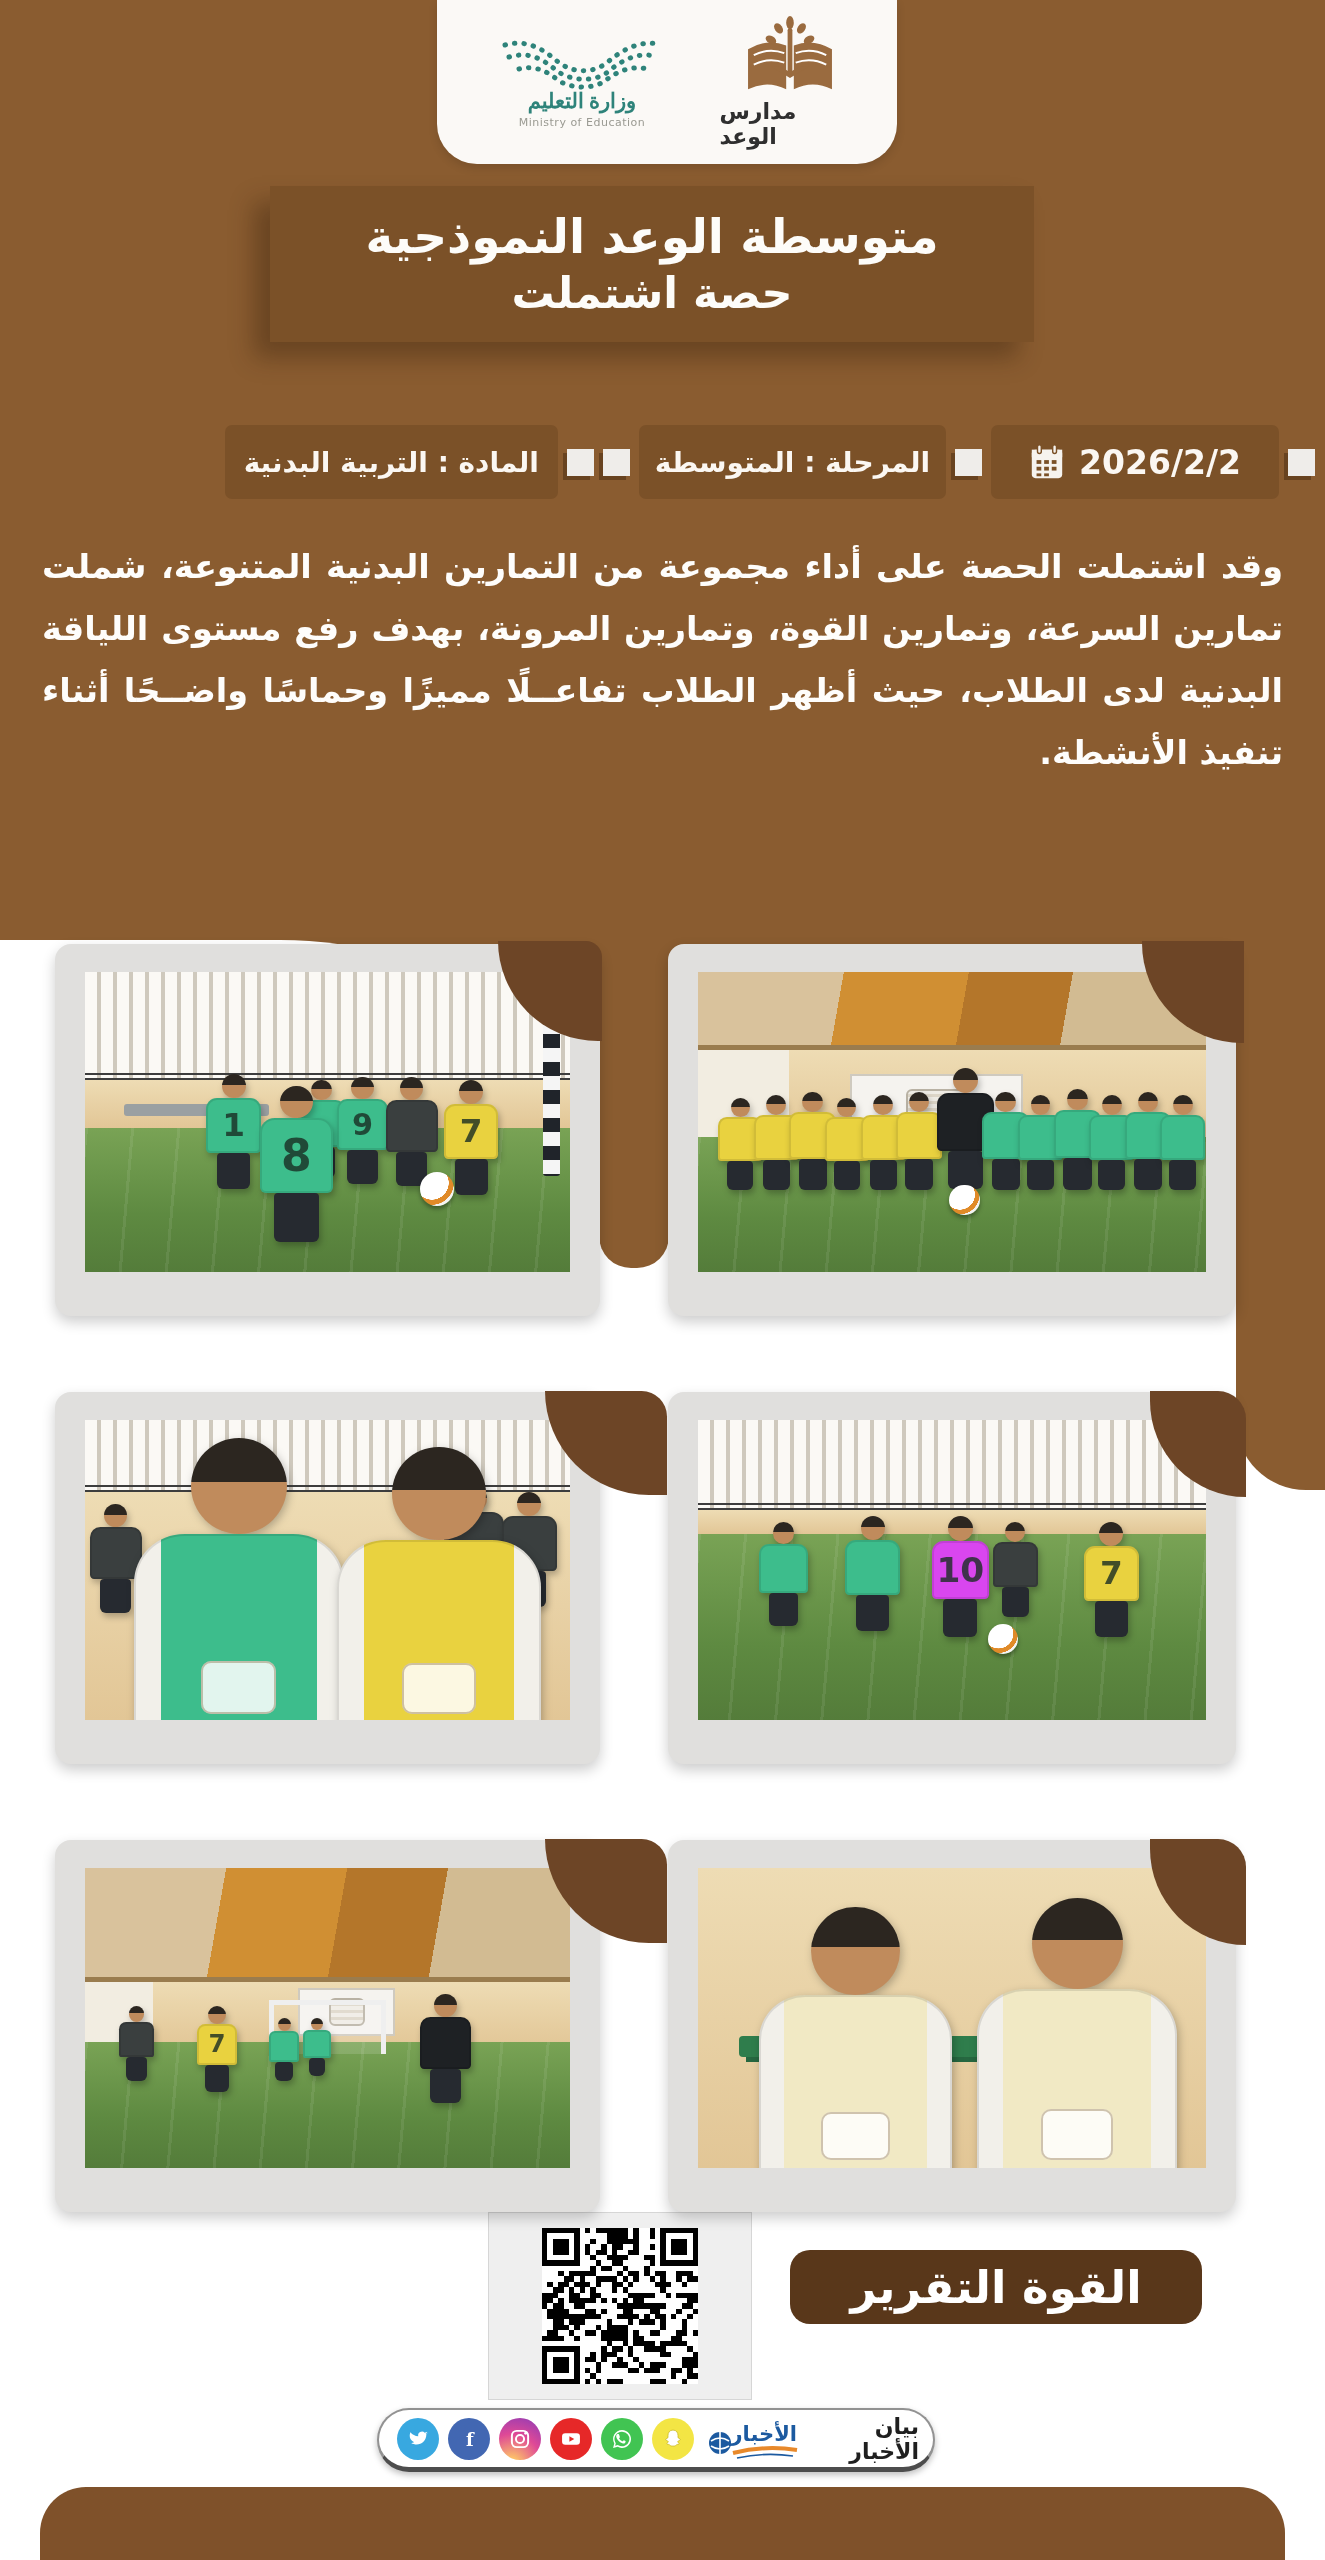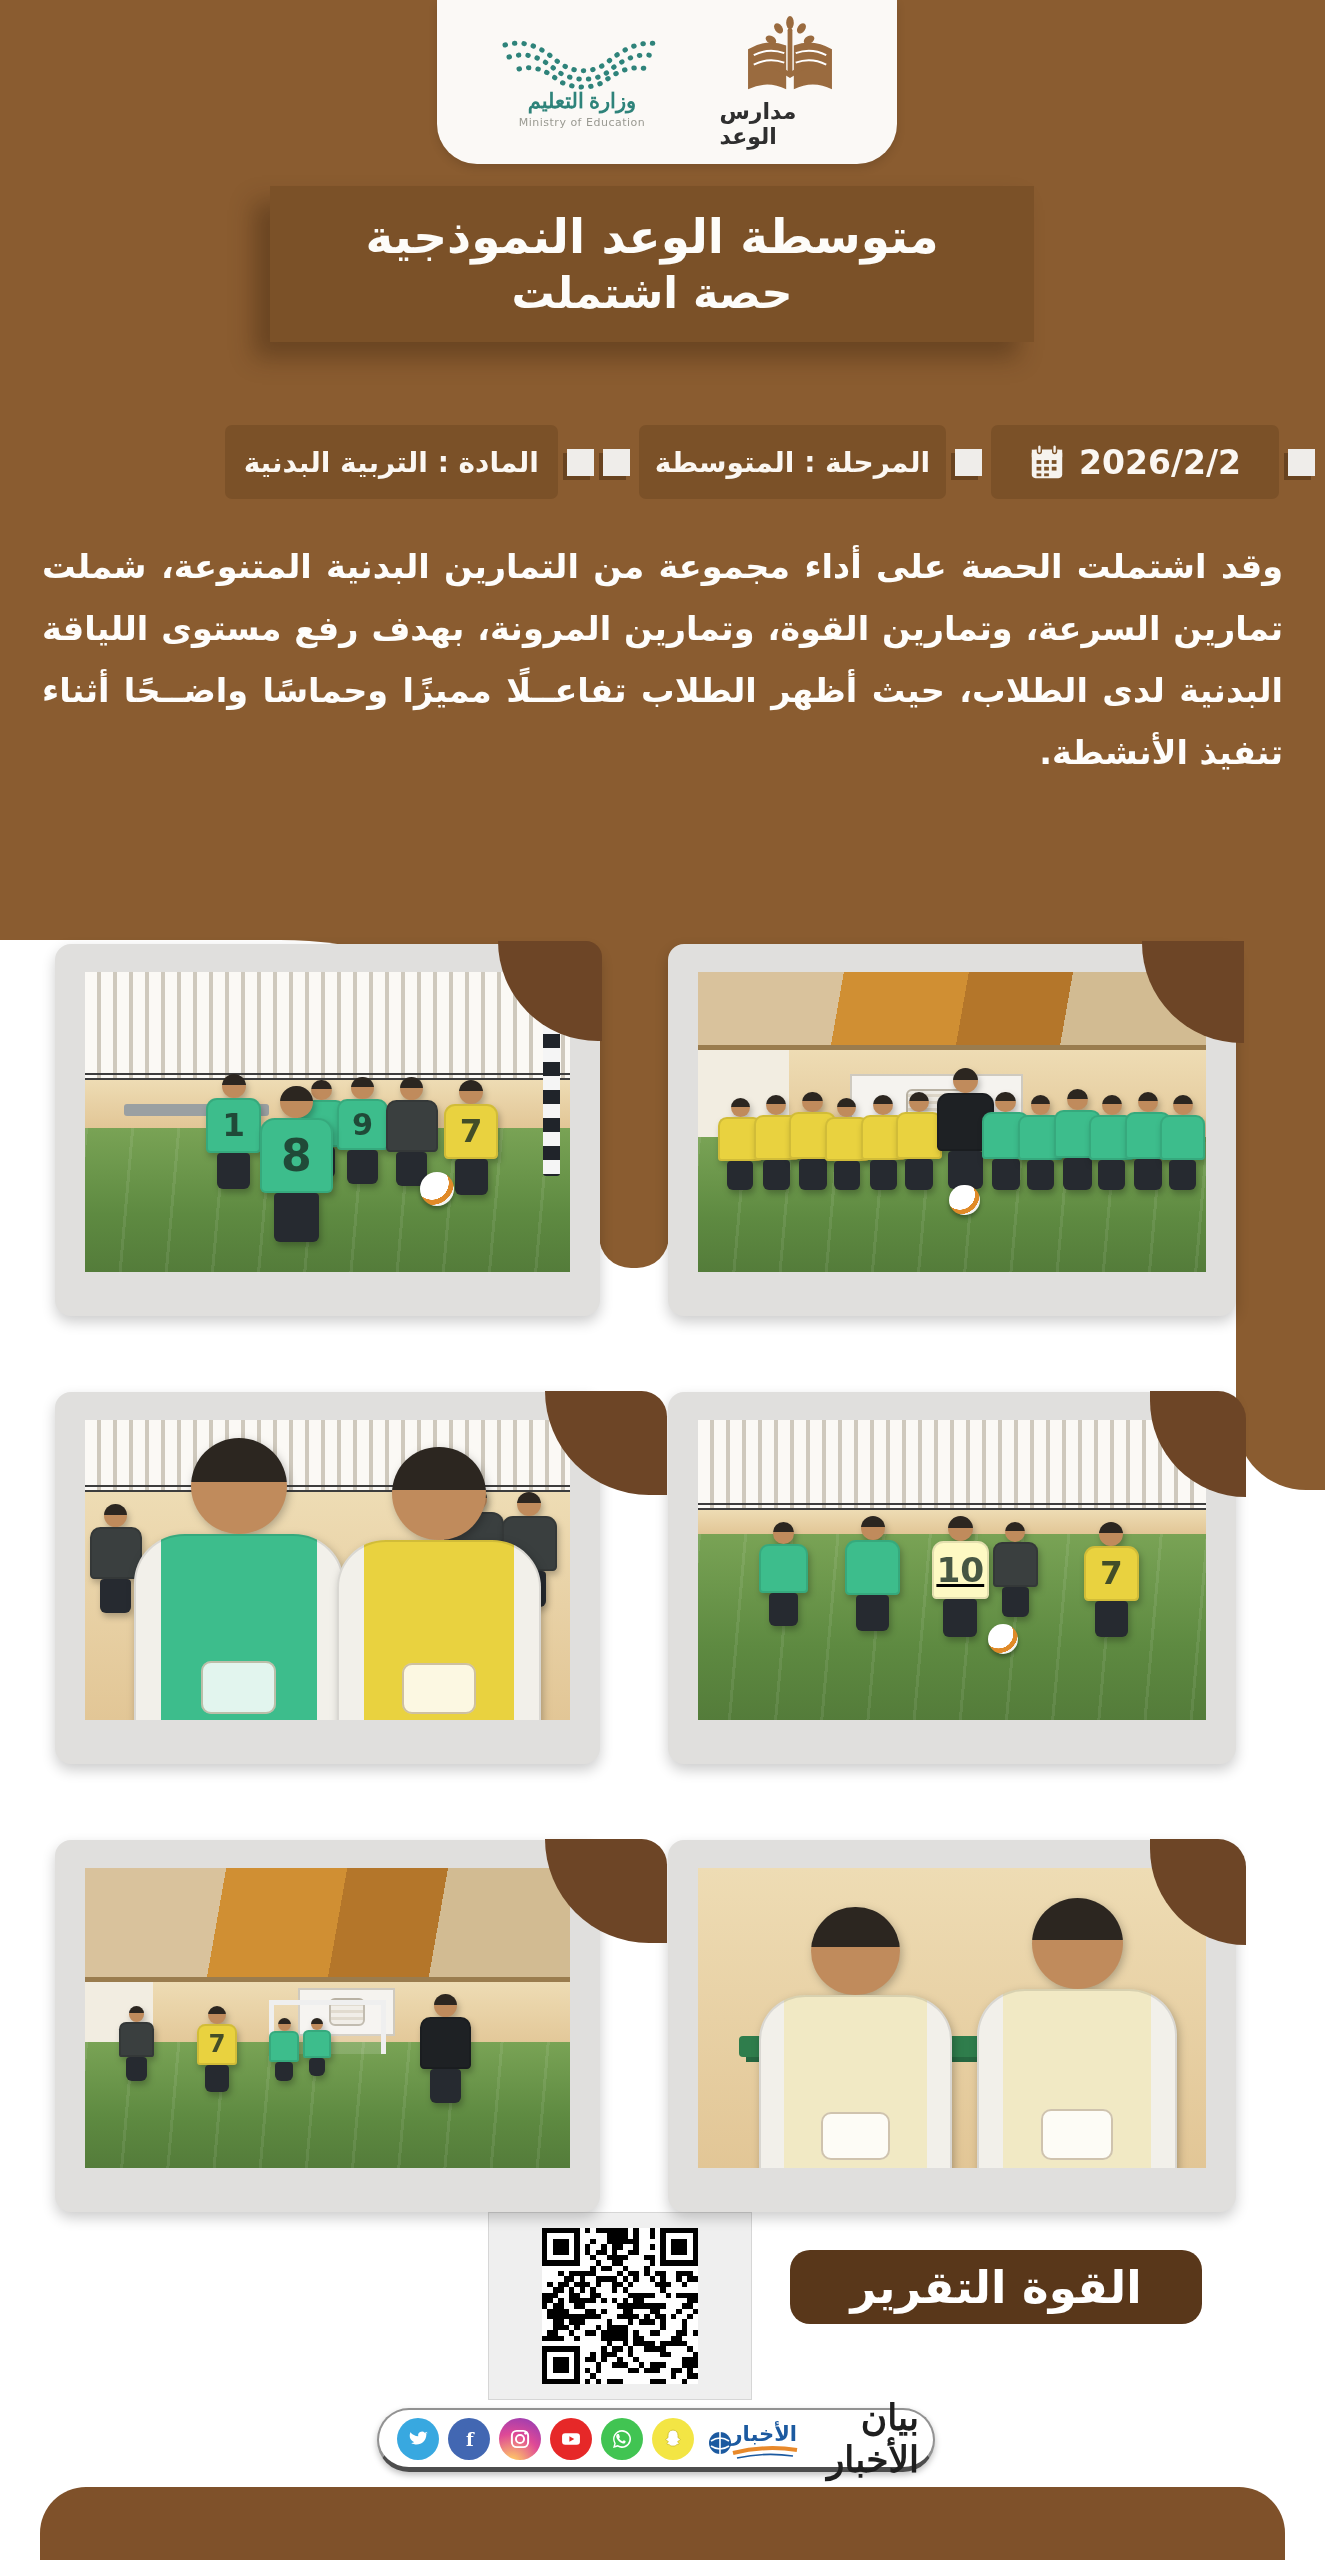--- a/index.html
+++ b/index.html
@@ -112,21 +112,21 @@
   .report-btn{position:absolute;left:790px;top:2250px;width:412px;height:74px;background:#59371a;
         border-radius:20px;color:#fff;font-size:45px;font-weight:700;display:flex;
         align-items:center;justify-content:center;cursor:pointer;}
   .social-pill{position:absolute;left:377px;top:2408px;width:558px;height:64px;background:#fff;
         border:2px solid #929292;border-bottom:5px solid #4d4d4d;border-radius:36px;
         display:flex;align-items:center;direction:ltr;padding:0 14px 0 18px;box-sizing:border-box;
         gap:9px;box-shadow:0 3px 6px rgba(0,0,0,.25);}
   .sicon{width:42px;height:42px;border-radius:50%;flex:0 0 auto;display:flex;align-items:center;
         justify-content:center;color:#fff;cursor:pointer;}
   .news-logo{display:flex;align-items:center;gap:4px;margin-left:4px;cursor:pointer;}
-  .pill-label{margin-left:auto;font-weight:700;font-size:36px;color:#1f1f1f;direction:rtl;font-family:Liberation Serif, serif;}
+  .pill-label{margin-left:auto;font-weight:700;font-size:22px;color:#1f1f1f;direction:rtl;}
   .footer-band{position:absolute;left:40px;top:2487px;width:1245px;height:95px;background:#7f512a;
         border-radius:46px 46px 0 0;}
 </style>
 </head>
 <body>
 
 <div id="page">
 
   <section class="sec-top">
 
@@ -381,21 +381,21 @@
           <div class="body" style="background: rgb(61, 189, 140);"></div>
           <div class="legs"></div>
         </div>
         <div class="fig" style="left: 29%; bottom: 28%; height: 40%;">
           <div class="head"></div>
           <div class="body" style="background: rgb(61, 189, 140);"></div>
           <div class="legs"></div>
         </div>
         <div class="fig" style="left: 46%; bottom: 26%; height: 42%;">
           <div class="head"></div>
-          <div class="body" style="background: #fef9c3; text-decoration: underline;">
+          <div class="body" style="background: #d946ef;">
             <span class="num" style="font-size: 34.3728px;">10</span>
           </div>
           <div class="legs"></div>
         </div>
         <div class="fig" style="left: 58%; bottom: 33%; height: 33%;">
           <div class="head"></div>
           <div class="body" style="background: rgb(58, 63, 63);"></div>
           <div class="legs"></div>
         </div>
         <div class="fig" style="left: 76%; bottom: 26%; height: 40%;">

